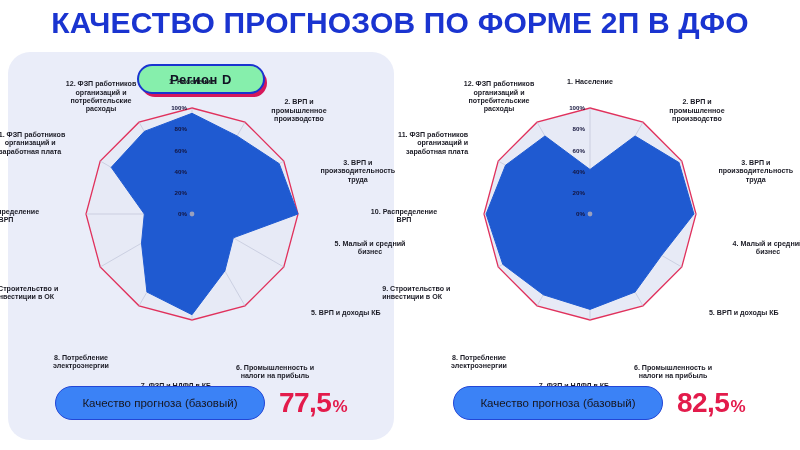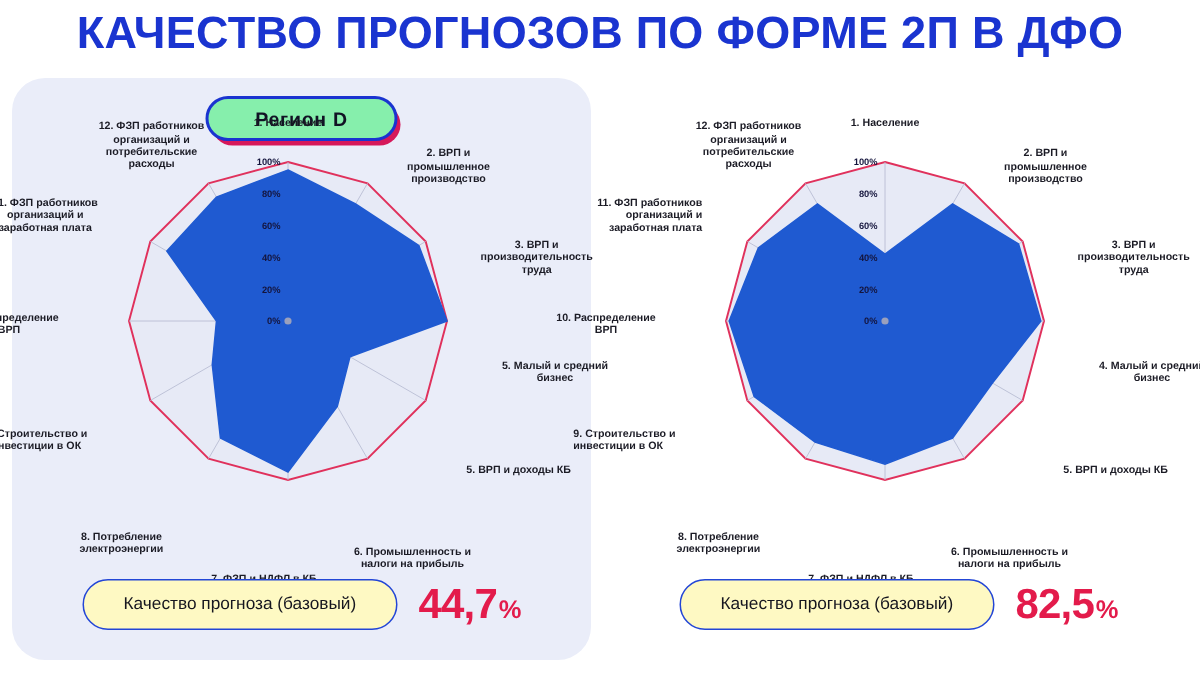--- a/index.html
+++ b/index.html
@@ -74,21 +74,21 @@
   .score-row {
     position: absolute;
     left: 0; bottom: 16px;
     width: 386px; height: 42px;
     display: flex; align-items: center; justify-content: center;
     gap: 14px;
   }
   .score-pill {
     width: 210px; height: 34px;
     border-radius: 18px;
-    background: #fef9c3;
+    background: #3b82f6;
     border: 1.6px solid #2346d6;
     display: flex; align-items: center; justify-content: center;
     font-size: 11.5px; color: #16161f; font-weight: 400;
   }
   .score-value {
     font-size: 28px; font-weight: 700; color: #e31b4b;
     letter-spacing: -0.5px;
     display: flex; align-items: baseline;
   }
   .score-value .pct { font-size: 17px; font-weight: 700; margin-left: 1px; }
@@ -149,21 +149,21 @@
 организаций и
 заработная плата</div>
         <div class="axis-label" style="width: 80px; left: 53px; top: -15.7987px; text-align: center;">12. ФЗП работников
 организаций и
 потребительские
 расходы</div>
       </div>
     <div class="score-row">
       <div class="score-pill">Качество прогноза (базовый)</div>
       <div class="score-value">
-        <span>44,7</span>
+        <span>77,5</span>
           <span class="pct">%</span>
       </div>
     </div>
   </div>
 
   <div class="panel right">
     <div class="chart-wrap">
         <svg viewBox="0 0 386 280" width="386" height="280">
           <polygon points="184,12 237,26.20130719884949 275.7986928011505,65 290,118 275.79869280115054,171 237,209.7986928011505 184,224 131.00000000000003,209.7986928011505 92.20130719884952,171.00000000000003 78,118.00000000000001 92.2013071988495,64.99999999999999 130.99999999999994,26.201307198849534" fill="#e7eaf6" stroke="#e0315c" stroke-width="1.3"></polygon>
           <line x1="184" y1="118" x2="184" y2="12" stroke="#b9bdd4" stroke-width="0.6"></line>

